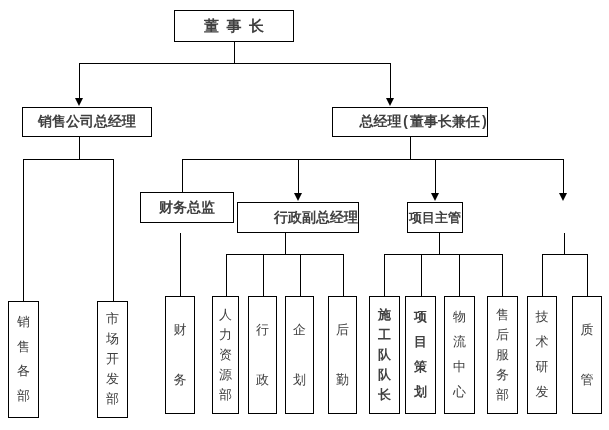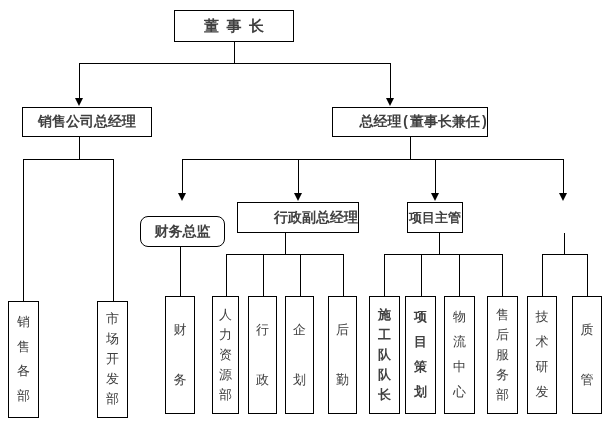--- a/index.html
+++ b/index.html
@@ -76,21 +76,21 @@
   <div class="vline" style="left:564px;top:233px;height:21px;"></div>
   <div class="hline" style="left:542px;top:254px;width:45px;"></div>
   <div class="vline" style="left:542px;top:254px;height:42px;"></div>
   <div class="vline" style="left:587px;top:254px;height:42px;"></div>
 
   <div class="hbox chairman" style="left:174px;top:10px;width:120px;height:32px;">董事长</div>
 
   <div class="hbox" style="left:22px;top:107px;width:130px;height:30px;">销售公司总经理</div>
   <div class="hbox" style="left:332px;top:107px;width:156px;height:30px;padding-left:28px;">总经理(董事长兼任)</div>
 
-  <div class="hbox" style="left:140px;top:216px;width:85px;height:31px;border-radius:8px;">财务总监</div>
+  <div class="hbox" style="left:140px;top:192px;width:94px;height:31px;">财务总监</div>
   <div class="hbox" style="left:237px;top:202px;width:122px;height:31px;padding-left:36px;">行政副总经理</div>
   <div class="hbox" style="left:407px;top:202px;width:56px;height:31px;font-size:13px;">项目主管</div>
 
   <div class="vbox" style="left:8px;top:301px;width:31px;height:117px;">
       <span>销</span>
       <span>售</span>
       <span>各</span>
       <span>部</span>
     </div>
   <div class="vbox" style="left:97px;top:301px;width:31px;height:117px;">

